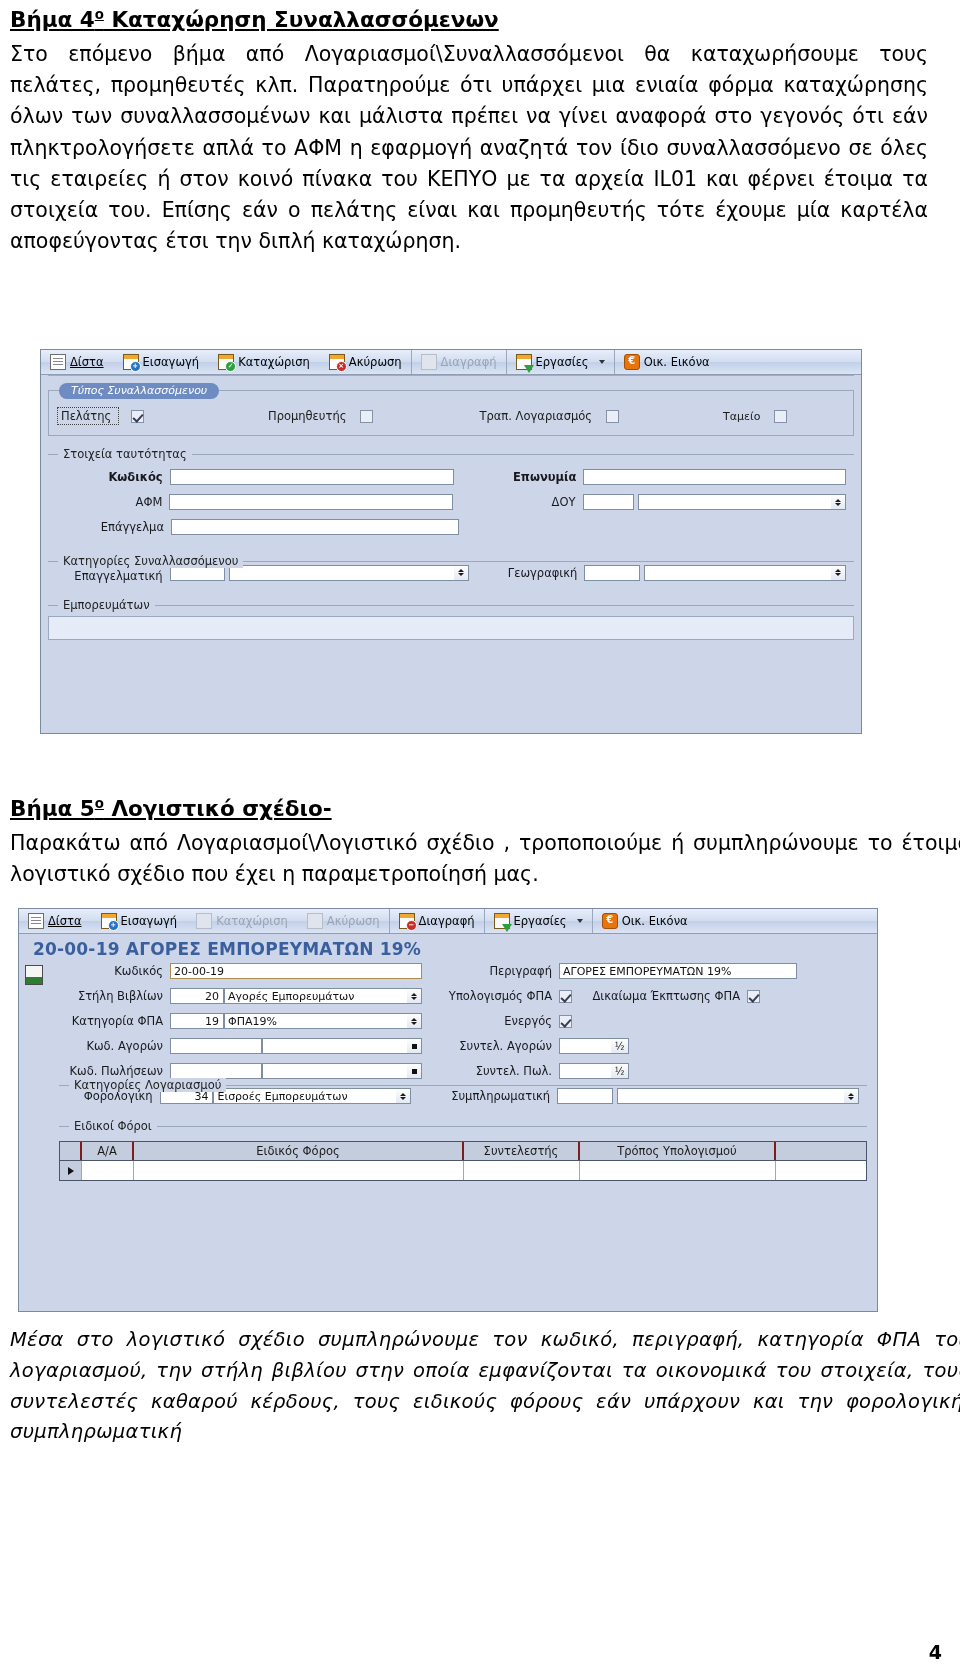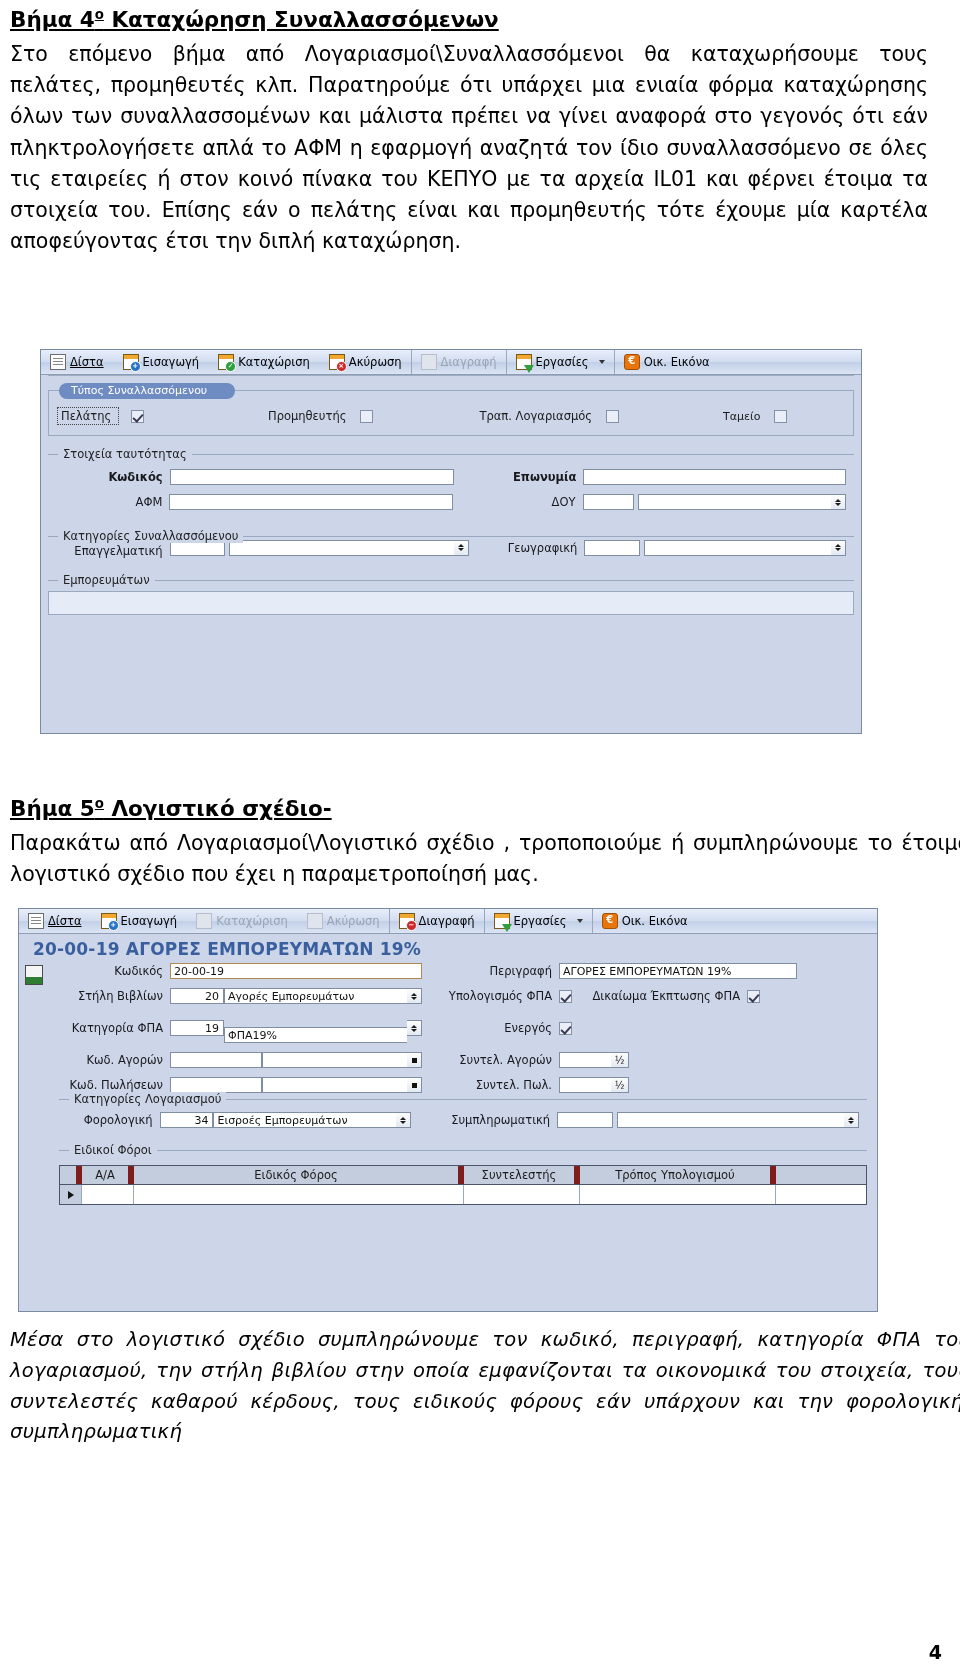--- a/index.html
+++ b/index.html
@@ -188,22 +188,23 @@
     border-top: 1px solid #9aa9c0;
     margin-top: 16px;
     padding-top: 14px;
   }
   .grp-title-pill {
     position: absolute;
     top: -8px; left: 10px;
     background: #6f8cc2;
     color: #ffffff;
     font-size: 11px;
-    padding: 1px 28px 2px 12px;
+    padding: 1px 12px 2px 12px;
     border-radius: 8px;
+    font-style: italic;
   }
   .grp-title-plain {
     position: absolute;
     top: -8px; left: 10px;
     background: #ccd6e8;
     color: #222;
     font-size: 11.5px;
     padding: 0 5px;
   }
   .row {
@@ -334,21 +335,21 @@
     background: #fff;
     margin-top: 4px;
   }
   .gridhdr {
     display: flex;
     background: #c3cddd;
     border-bottom: 1px solid #4a556b;
     font-size: 11.5px;
   }
   .gridhdr div {
-    border-right: 6px solid #7f1d1d;
+    border-right: 2px solid #7f1d1d;
     text-align: center;
     padding: 2px 2px;
     box-sizing: border-box;
     white-space: nowrap;
     overflow: hidden;
   }
   .gridhdr div:last-child { border-right: none; }
   .gridrow {
     display: flex;
     height: 19px;
@@ -472,20 +473,26 @@
           </div>
         <div class="fld" style="width:196px;margin-left:4px;border-right:none;">
             <div class="fld-txt"></div>
           </div>
         <div class="spin">
             <span class="up"></span>
             <span class="dn"></span>
           </div>
       </div>
 
+      <div class="row">
+        <div class="lbl" style="width:108px;">Επάγγελμα</div>
+        <div class="fld" style="width:288px;">
+            <div class="fld-txt"></div>
+          </div>
+      </div>
     </div>
 
     <div class="grp plain" style="margin:18px 7px 0 7px;padding-top:0;">
       <div class="grp-title-plain">Κατηγορίες Συναλλασσόμενου</div>
       <div class="row" style="margin-bottom:0;">
         <div class="lbl" style="width:108px;margin-top:7px;">Επαγγελματική</div>
         <div class="fld" style="width:56px;">
             <div class="fld-txt"></div>
           </div>
         <div class="fld" style="width:228px;margin-left:4px;border-right:none;">
@@ -594,21 +601,21 @@
           <div class="chk on"></div>
           <div class="lbl" style="width:168px;">Δικαίωμα Έκπτωσης ΦΠΑ</div>
           <div class="chk on"></div>
         </div>
 
         <div class="row">
           <div class="lbl" style="width:112px;">Κατηγορία ΦΠΑ</div>
           <div class="fld" style="width:54px;">
               <div class="fld-txt fld-num">19</div>
             </div>
-          <div class="fld" style="width:183px;border-right:none;margin-top:14px;">
+          <div class="fld" style="width:183px;border-right:none;">
               <div class="fld-txt">ΦΠΑ19%</div>
             </div>
           <div class="spin">
               <span class="up"></span>
               <span class="dn"></span>
             </div>
           <div class="lbl" style="width:130px;">Ενεργός</div>
           <div class="chk on"></div>
         </div>
 
@@ -643,21 +650,21 @@
             </div>
           <div class="lbl" style="width:130px;">Συντελ. Πωλ.</div>
           <div class="fld" style="width:52px;border-right:none;">
               <div class="fld-txt"></div>
             </div>
           <div class="btn-half">½</div>
         </div>
       </div>
     </div>
 
-    <div class="grp plain" style="margin:6px 10px 0 40px;padding-top:12px;">
+    <div class="grp plain" style="margin:6px 10px 0 40px;padding-top:2px;">
       <div class="grp-title-plain">Κατηγορίες Λογαριασμού</div>
       <div class="row" style="margin-bottom:0;">
         <div class="lbl" style="width:86px;">Φορολογική</div>
         <div class="fld" style="width:54px;">
             <div class="fld-txt fld-num">34</div>
           </div>
         <div class="fld" style="width:183px;border-right:none;">
             <div class="fld-txt">Εισροές Εμπορευμάτων</div>
           </div>
         <div class="spin">

